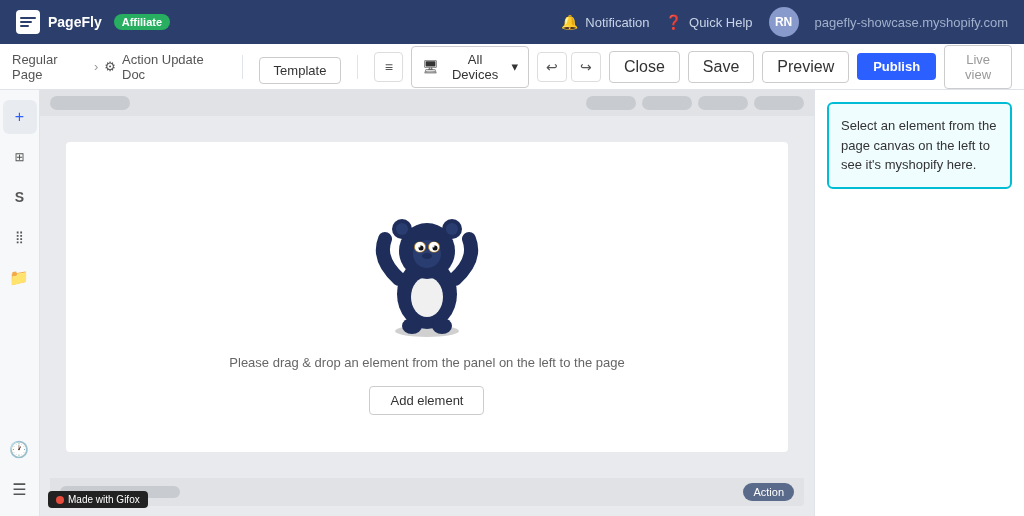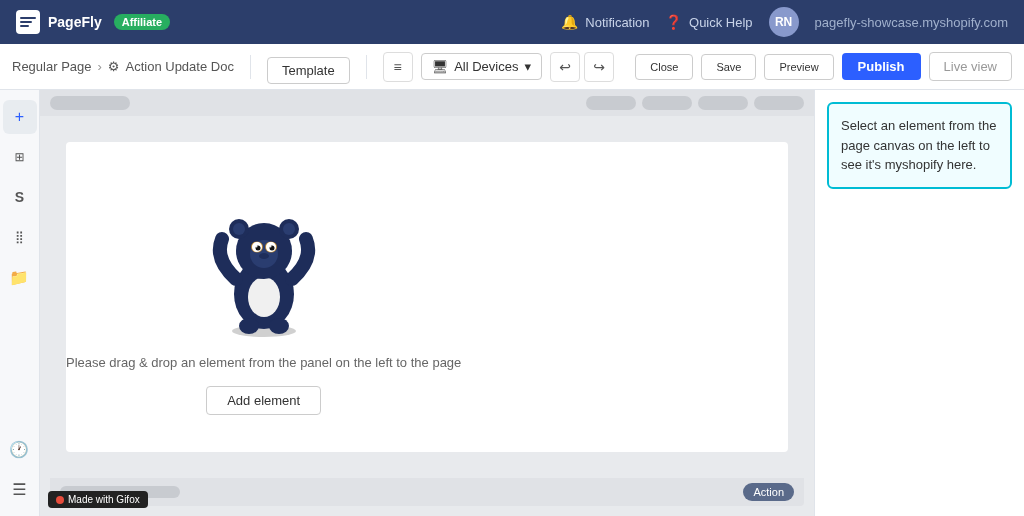--- a/index.html
+++ b/index.html
@@ -128,21 +128,21 @@
       display: flex;
       align-items: center;
       gap: 8px;
     }
     .btn-close, .btn-save, .btn-preview {
       padding: 6px 14px;
       border-radius: 4px;
       border: 1px solid #ccc;
       background: white;
       cursor: pointer;
-      font-size: 11px;
+      font-size: 16px;
       color: #333;
     }
     .btn-publish {
       padding: 6px 16px;
       border-radius: 4px;
       border: none;
       background: #2c5fff;
       color: white;
       cursor: pointer;
       font-size: 13px;
@@ -225,21 +225,21 @@
       gap: 6px;
     }
 
     .canvas-content {
       flex: 1;
       background: white;
       margin: 26px;
       border-radius: 4px;
       display: flex;
       flex-direction: column;
-      align-items: flex-start;
+      align-items: center;
       justify-content: center;
       position: relative;
       min-height: 300px;
     }
 
     .bear-container {
       display: flex;
       flex-direction: column;
       align-items: center;
       gap: 16px;

